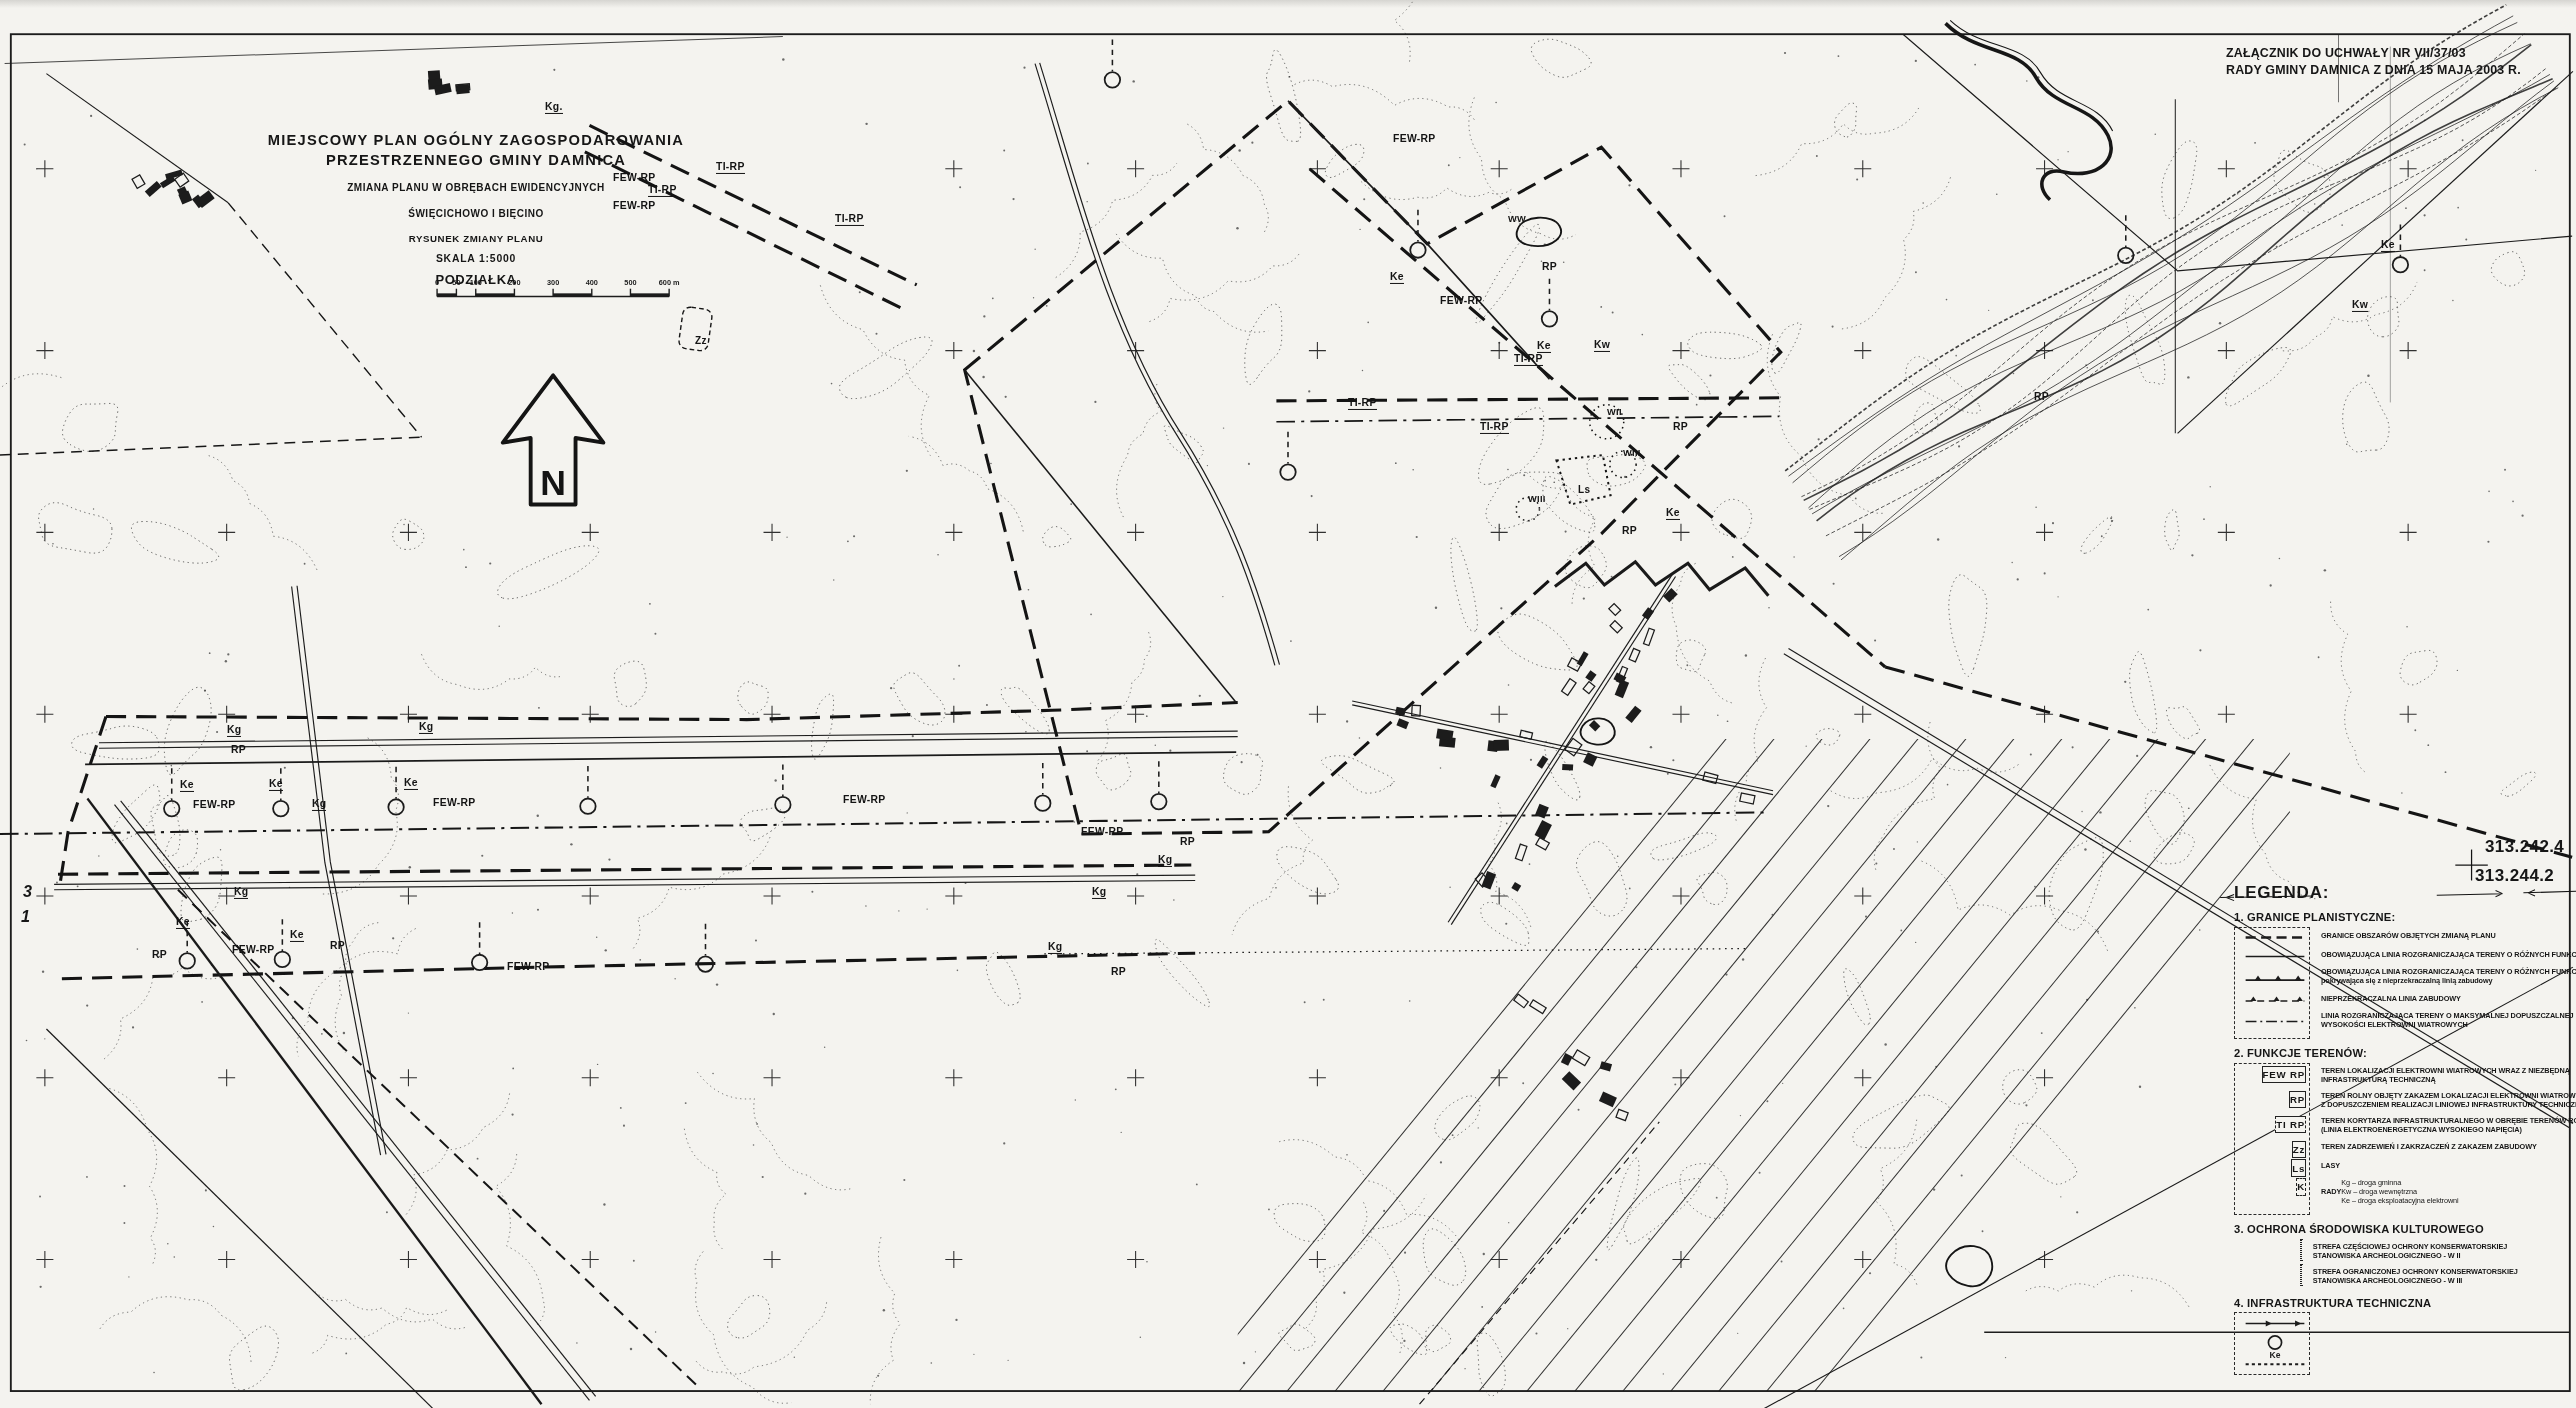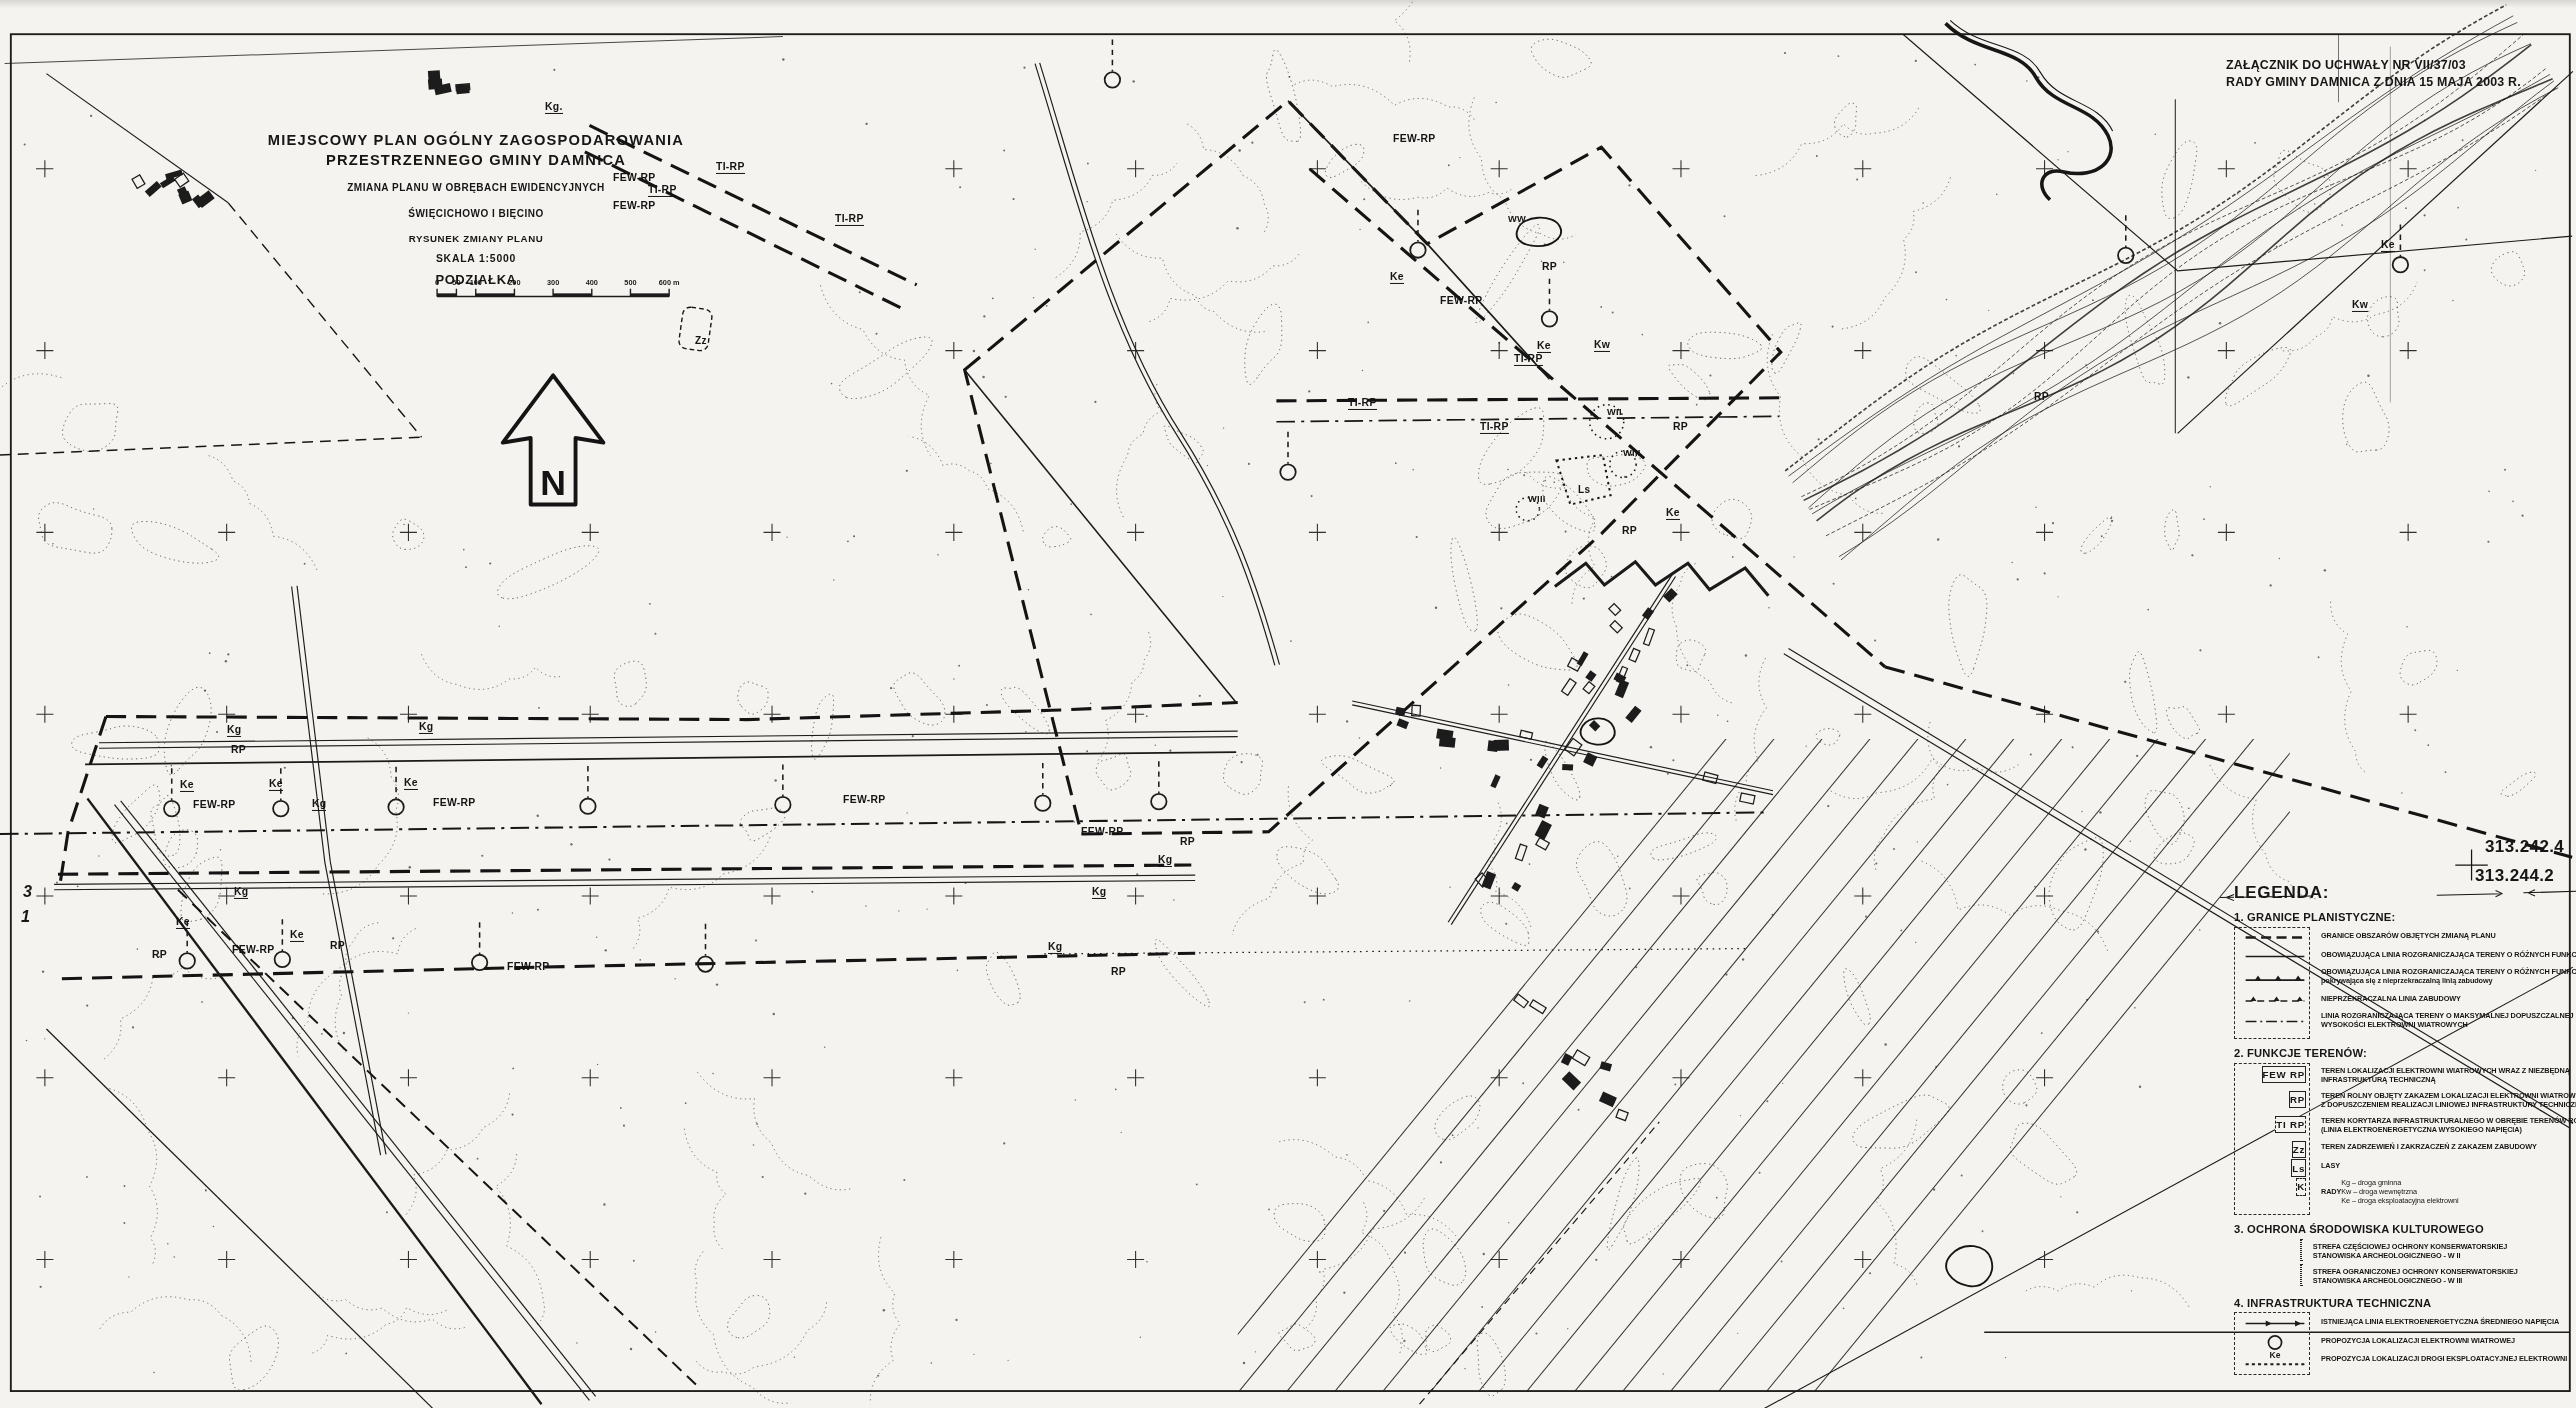--- a/index.html
+++ b/index.html
@@ -10,21 +10,21 @@
   svg#map{position:absolute;left:0;top:0;}
   .abs{position:absolute;}
   
   #title-block{left:190px;top:130px;width:572px;text-align:center;}
   .t1{font-size:14.7px;font-weight:700;letter-spacing:1.2px;line-height:20px;}
   .t2{font-size:10px;font-weight:700;letter-spacing:0.5px;line-height:14px;margin-top:10.8px;}
   .t3{font-size:9.7px;font-weight:700;letter-spacing:0.6px;margin-top:12.4px;}
   .t4{font-size:10.4px;font-weight:700;letter-spacing:0.8px;margin-top:9.3px;}
   .t5{font-size:13px;font-weight:700;letter-spacing:0.6px;margin-top:7.7px;}
   
-  #attachment{left:2226px;top:57px;width:348px;font-size:12.4px;font-weight:700;
+  #attachment{left:2226px;top:45px;width:348px;font-size:12.4px;font-weight:700;
               letter-spacing:0.2px;line-height:17px;}
   
   .coord{font-size:17px;font-weight:700;letter-spacing:0.4px;text-align:center;}
   
   .mlabel{position:absolute;font-weight:700;font-size:10.4px;letter-spacing:0.3px;
           white-space:nowrap;transform:translate(0,-55%);color:#141414;}
   .mlabel.u{border-bottom:1.2px solid #141414;padding-bottom:0.8px;}
   
   #legend{left:2234px;top:883px;width:340px;}
   #legend h2{margin:0 0 7.7px 0;font-size:17px;letter-spacing:0.8px;}
@@ -1142,29 +1142,18 @@
                     <circle cx="40" cy="11" r="8.5" stroke="#1c1c1c" stroke-width="2.2" fill="none"></circle>
                   </svg></div>
               </div>
               <div class="lsym" style="height: 18.6px;">
                 <div><svg width="62" height="17" viewBox="0 0 80 22">
                     <text x="40" y="8" text-anchor="middle" font-size="11" font-weight="700" fill="#1c1c1c" font-family="Liberation Sans, sans-serif">Ke</text>
                     <path d="M2,16 H78" stroke="#1c1c1c" stroke-width="2.6" stroke-dasharray="4 4" fill="none"></path>
                   </svg></div>
               </div>
             </div>
-            <div class="llab-col">
-              <div class="llab" style="height: 18.6px;">
-                <div>ISTNIEJĄCA LINIA ELEKTROENERGETYCZNA ŚREDNIEGO NAPIĘCIA</div>
-              </div>
-              <div class="llab" style="height: 18.6px;">
-                <div>PROPOZYCJA LOKALIZACJI ELEKTROWNI WIATROWEJ</div>
-              </div>
-              <div class="llab" style="height: 18.6px;">
-                <div>PROPOZYCJA LOKALIZACJI DROGI EKSPLOATACYJNEJ ELEKTROWNI</div>
-              </div>
-            </div>
           </div>
         </div>
       </div>
   </div>
 </div>
 
 
 </body></html>

